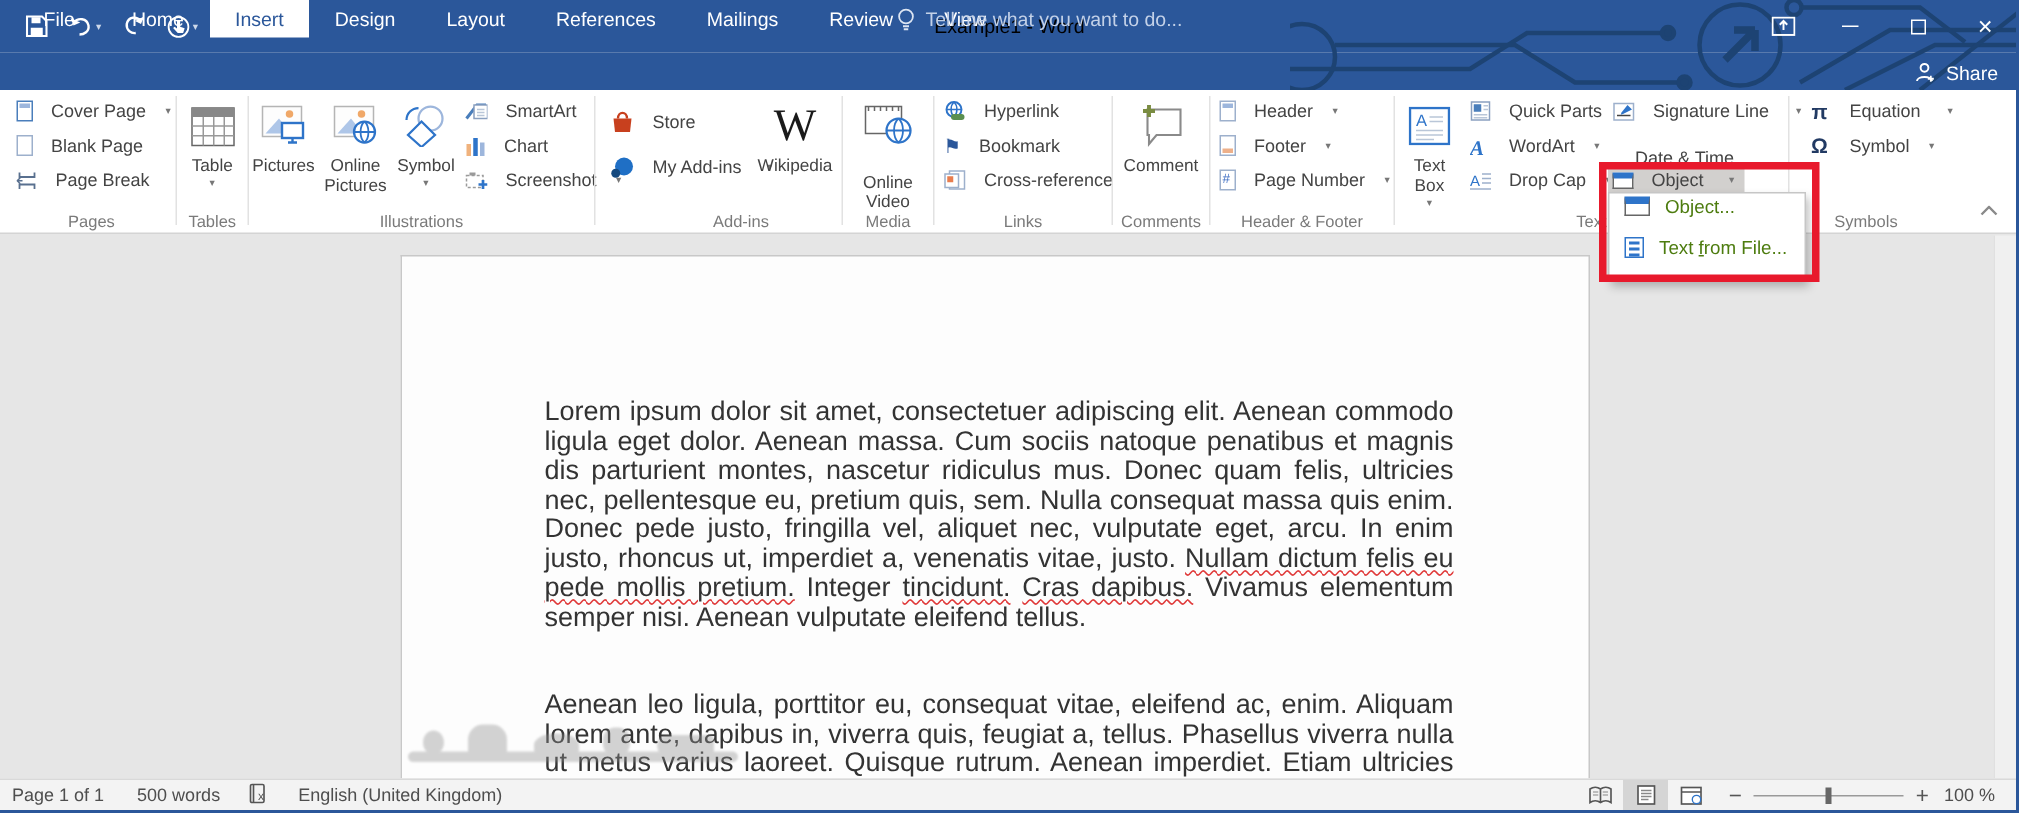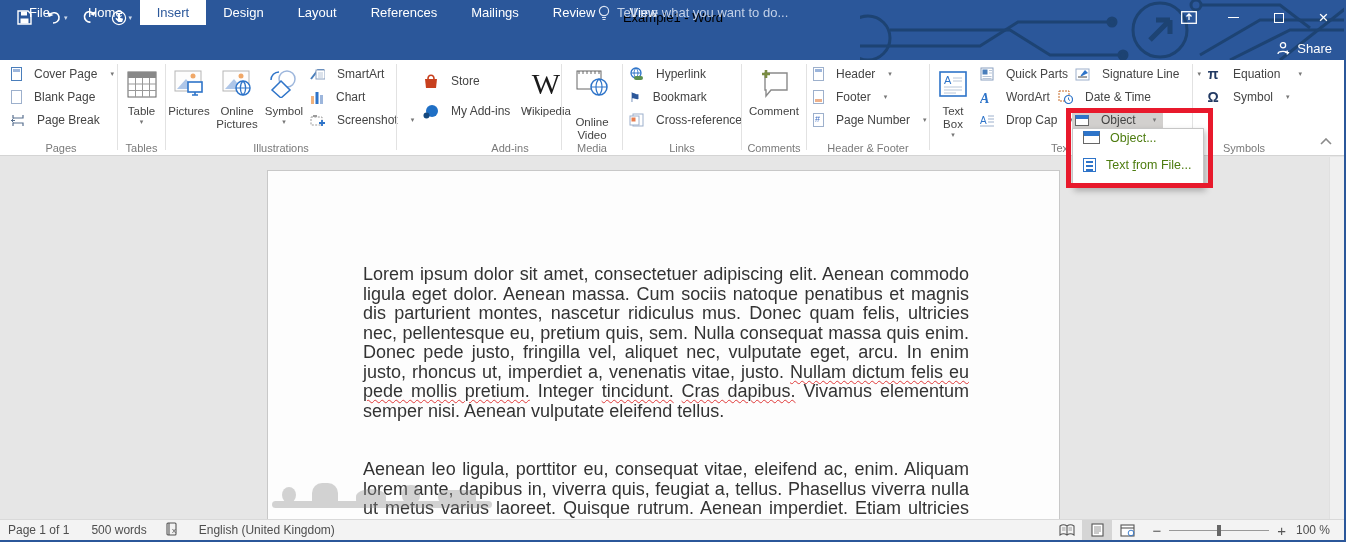--- a/index.html
+++ b/index.html
@@ -281,21 +281,21 @@
           <rect x="3" y="1" width="4" height="2" fill="#9a9a9a"></rect>
           <path d="M9 9 h6 M12 6 v6" stroke="#2e74c9" stroke-width="1.8"></path>
         </svg>
       <span>Screenshot</span>
         <span class="dd">▾</span>
     </div>
     <div class="glabel">Illustrations</div>
   </div>
   <div class="gsep" style="left:396px;"></div>
 
-  <div class="group" style="left:398px; width:192px;margin-left:16px;">
+  <div class="group" style="left:398px; width:192px;">
     <div class="srow" style="top:10px;left:6px;">
       <svg width="16" height="15" viewBox="0 0 16 15">
           <path d="M2 5 h12 l-1 9 h-10 z" fill="#c8401e"></path>
           <path d="M5 5 c0-5 6-5 6 0" fill="none" stroke="#c8401e" stroke-width="1.6"></path>
         </svg>
       <span>Store</span>
     </div>
     <div class="srow" style="top:40px;left:6px;">
       <svg width="16" height="15" viewBox="0 0 16 15">
           <circle cx="9" cy="7" r="6" fill="#1f6fc5"></circle>
@@ -427,21 +427,21 @@
     </div>
     <div class="srow" style="top:3px;left:141px;">
       <svg width="15" height="13" viewBox="0 0 15 13">
           <rect x="1" y="1" width="13" height="11" fill="#fff" stroke="#9db0cc"></rect>
           <path d="M3 9 h9" stroke="#444"></path>
           <path d="M10 2 L13 5 L7 8 L5.5 8.5 L6 7 Z" fill="#2e74c9"></path>
         </svg>
       <span>Signature Line</span>
         <span class="dd" style="margin-left:6px;">▾</span>
     </div>
-    <div class="srow" style="top:26px;left:124px;">
+    <div class="srow" style="top:26px;left:156px;flex-direction:column;">
       <svg width="15" height="14" viewBox="0 0 15 14">
           <rect x="1" y="1" width="10" height="10" fill="#fff" stroke="#c66a28" stroke-dasharray="2 1"></rect>
           <circle cx="10.5" cy="9.5" r="4" fill="#fff" stroke="#2e74c9" stroke-width="1.2"></circle>
           <path d="M10.5 7.5 v2 l1.5 1" stroke="#2e74c9" fill="none"></path>
         </svg>
       <span>Date &amp; Time</span>
     </div>
     <div class="srow hl" style="top:49px;left:141px; padding-right:7px;">
       <span class="objic"></span>
       <span>Object</span>

